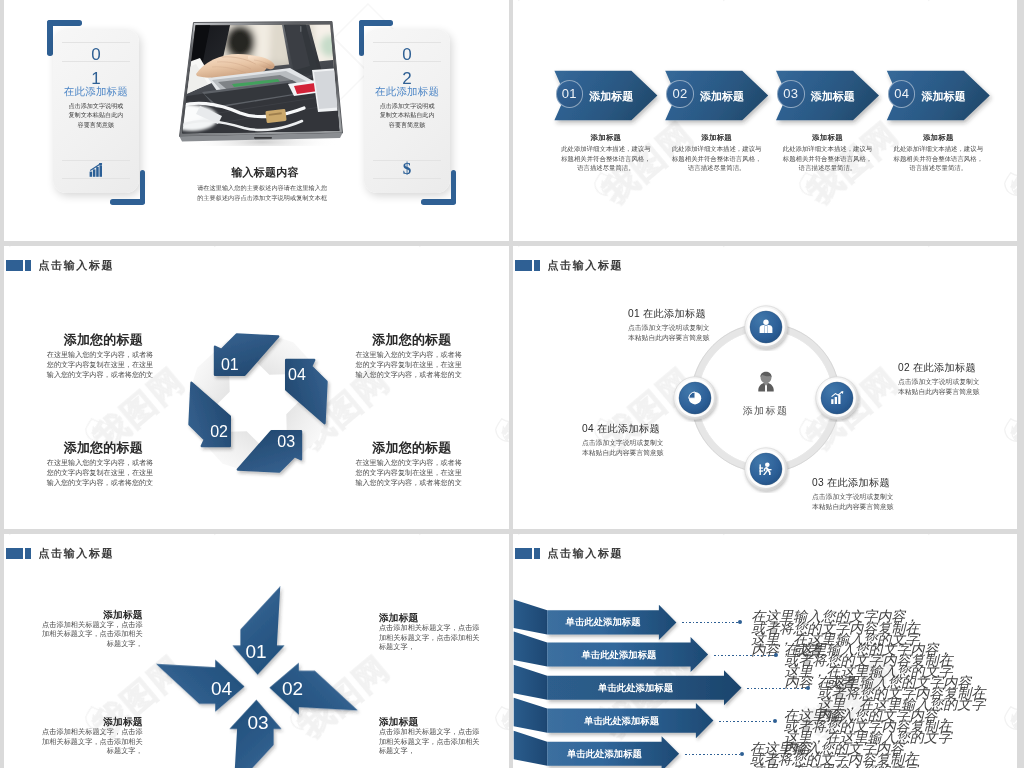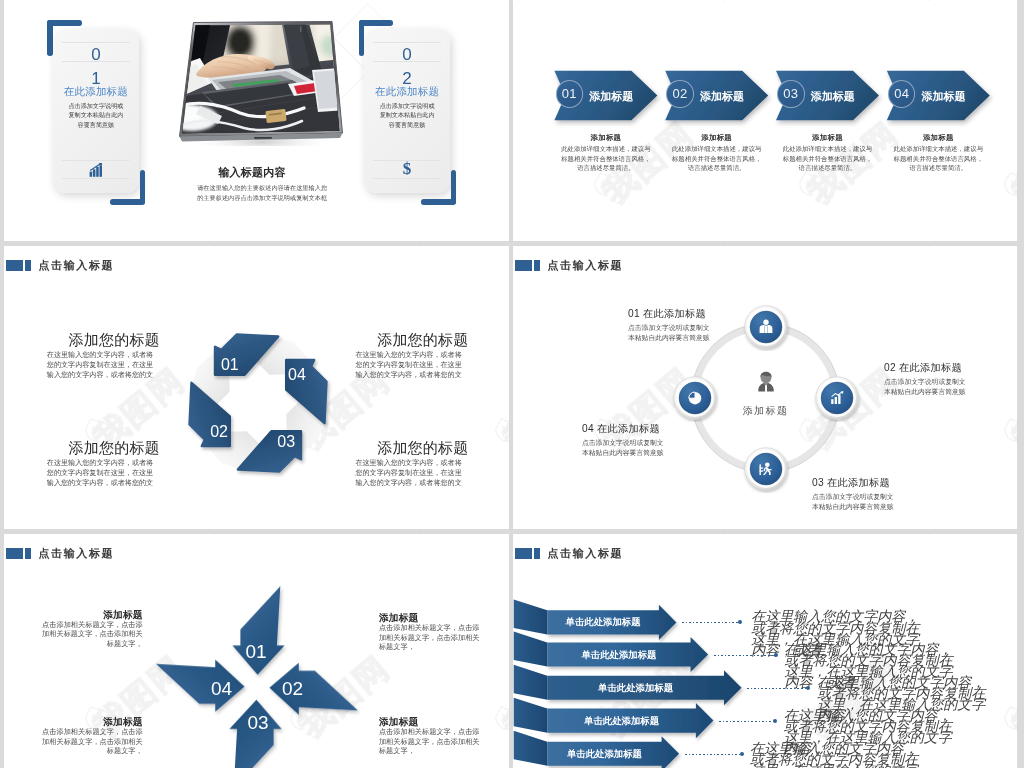--- a/index.html
+++ b/index.html
@@ -49,21 +49,21 @@
       font-size:13px; color:#eef2f6; letter-spacing:.3px;
       background:linear-gradient(140deg,#36679a 0%,#2d5b8c 60%,#2a557f 100%); }
   .chev .ctitle { position:absolute; left:34.8px; top:20.0px; font-size:11px;
       color:#fff; font-weight:bold; letter-spacing:0; line-height:11px; }
   .col-txt { position:absolute; width:90px; text-align:center; }
   .col-txt .h { font-size:7.4px; font-weight:bold; color:#333; letter-spacing:.3px; }
   .col-txt .p { font-size:6.4px; color:#474747; line-height:9.6px; margin-top:1px; }
 
   
   .s3-txt { position:absolute; width:113px; }
-  .s3-txt .h { font-size:15px; font-weight:normal; color:#2b2b2b; text-align:right;
+  .s3-txt .h { font-size:13px; font-weight:bold; color:#2b2b2b; text-align:center;
       letter-spacing:.2px; line-height:10px; }
   .s3-txt .p { font-size:7.1px; color:#4a4a4a; line-height:9.8px; margin-top:6px;
       text-align:left; }
   .s4-txt { position:absolute; width:84px; }
   .s4-txt .h { font-size:10.2px; color:#2e2e2e; letter-spacing:.3px; white-space:nowrap;
       line-height:11px; }
   .s4-txt .p { font-size:6.8px; color:#4d4d4d; line-height:10.0px; margin-top:4px; }
   .s4-center { position:absolute; text-align:center; }
   .s4-center .ct { font-size:10px; color:#555; letter-spacing:1.4px; margin-top:5px; }
 
@@ -252,21 +252,21 @@
       <path d="M26,88 L48,98 L44,106 L22,96 Z" fill="#e8eaec"></path>
       <g transform="rotate(-7 102 98)">
             <rect x="92" y="92" width="20" height="12" rx="1.4" fill="#cba86b"></rect>
       <rect x="95" y="95" width="13" height="2" fill="#9f7f4e"></rect>
           </g>
     </g>
     <path d="M19.5,4.5 L158,3.5 L168.5,115 L5.5,118.5 Z" fill="none" stroke="#5a5c60" stroke-width="1.0"></path>
     <path d="M5.5,118.5 L168.5,115 L166,120 L8,123.5 Z" fill="#8a8d91"></path>
     <rect x="80" y="119" width="18" height="1.7" rx="0.85" fill="#3a3b3e"></rect>
   </svg>
-  <div class="s1-cap-t" style="left:184px;top:166.8px;width:128px">输入标题内容</div>
+  <div class="s1-cap-t" style="left:197px;top:166.8px;width:128px">输入标题内容</div>
   <div class="s1-cap-b" style="left:191.9px;top:183.1px;width:132.5px">请在这里输入您的主要叙述内容请在这里输入您的主要叙述内容点击添加文字说明或复制文本框</div>
 </div>
 <div class="slide s2">
   <svg style="position:absolute;left:0;top:0;width:504px;height:241px;pointer-events:none;overflow:hidden">
     <defs>
           <g id="wmtile">
             <g transform="translate(-2,-30) scale(1.05)">
               <path d="M0,0 c-5,7 -2,13 2,17 c-3,-7 1,-11 5,-14 c-1,6 2,9 5,12 c2,2 3,6 1,9 c6,-3 8,-10 5,-16 c-2,-4 -6,-7 -7,-12 c-4,1 -8,2 -11,4 Z" fill="none" stroke="#f1f1f1" stroke-width="1.2"></path>
             </g>
             <text x="0" y="0" font-size="33" font-family="Liberation Sans, sans-serif" font-weight="bold" fill="none" stroke="#f1f1f1" stroke-width="1.25" letter-spacing="2">我图网</text>
@@ -702,21 +702,21 @@
         <path d="M14.2,12.0 C17.4,13.0 19.7,15.8 19.7,19.3 L19.7,20.4 L12.8,20.4 L12.8,14.2 Z" fill="#5d5d5d"></path>
         <path d="M11.2,13.6 L12,15.0 L12.8,13.6 L12.8,20.4 L11.2,20.4 Z" fill="#ffffff"></path>
       </g>
     </svg>
     <div class="ct">添加标题</div>
   </div>
   <div class="s4-txt" style="left:115px;top:61.5px">
     <div class="h"><span>01</span> <span>在此添加标题</span></div>
     <div class="p">点击添加文字说明或复制文本粘贴自此内容要言简意赅</div>
   </div>
-  <div class="s4-txt" style="left:371px;top:116.2px">
+  <div class="s4-txt" style="left:385px;top:116.2px">
     <div class="h"><span>02</span> <span>在此添加标题</span></div>
     <div class="p">点击添加文字说明或复制文本粘贴自此内容要言简意赅</div>
   </div>
   <div class="s4-txt" style="left:299px;top:230.8px">
     <div class="h"><span>03</span> <span>在此添加标题</span></div>
     <div class="p">点击添加文字说明或复制文本粘贴自此内容要言简意赅</div>
   </div>
   <div class="s4-txt" style="left:69px;top:177.3px">
     <div class="h"><span>04</span> <span>在此添加标题</span></div>
     <div class="p">点击添加文字说明或复制文本粘贴自此内容要言简意赅</div>

